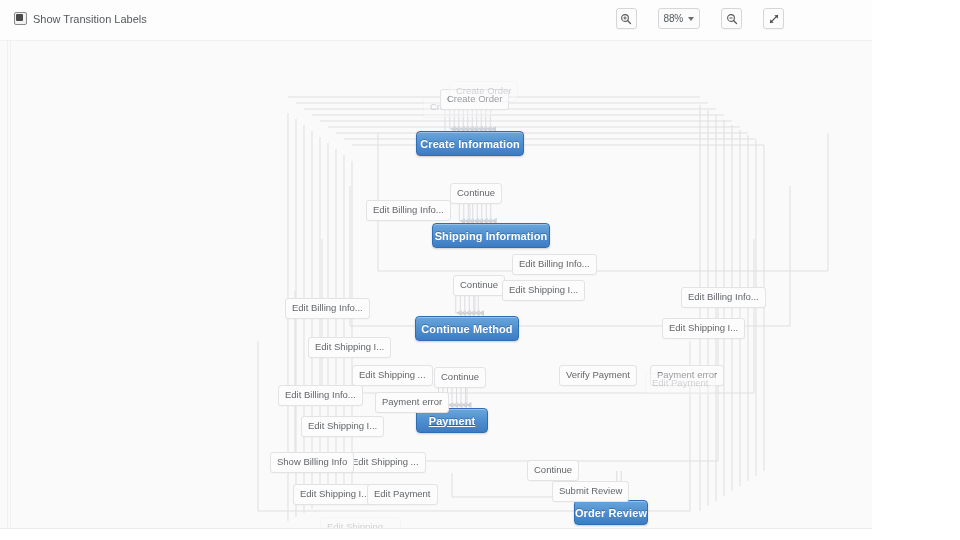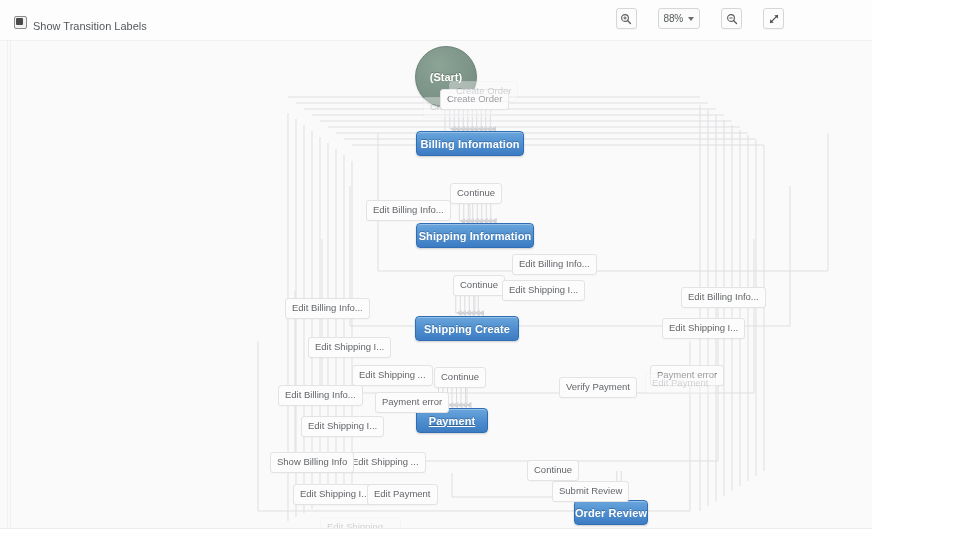--- a/index.html
+++ b/index.html
@@ -17,21 +17,21 @@
   }
   .tb-left{position:absolute;left:14px;top:12px;display:flex;align-items:center;gap:6px;}
   .chk{
     width:11px;height:11px;border:1px solid #8a8a8a;border-radius:2px;
     background:#f2f2f2;position:relative;display:inline-block;cursor:pointer;
   }
   .chk::after{
     content:"";position:absolute;left:1px;top:1px;width:7px;height:7px;
     background:#4a4a4a;border-radius:1px;
   }
-  .chk-label{font-size:11px;color:#55595c;white-space:nowrap;margin-top:8px;}
+  .chk-label{font-size:11px;color:#55595c;white-space:nowrap;}
 
   .tb-right{position:absolute;right:88px;top:8px;display:flex;align-items:center;gap:21px;text-align:right;}
   .btn{
     height:21px;min-width:21px;box-sizing:border-box;
     border:1px solid #d6d6d6;border-radius:3px;background:#fcfcfc;
     display:flex;align-items:center;justify-content:center;cursor:pointer;
     box-shadow:0 1px 0 rgba(0,0,0,.03);
   }
   .btn svg{display:block;}
   .zoomsel{
@@ -209,33 +209,30 @@
           <path d="M447.5,338 L447.5,364"></path>
           <path d="M452,338 L452,364"></path>
           <path d="M456.5,338 L456.5,364"></path>
           <path d="M461,338 L461,364"></path>
           <path d="M465.5,338 L465.5,364"></path>
           <path d="M616.75,430 L616.75,456"></path>
           <path d="M621.25,430 L621.25,456"></path>
         </g>
     </svg>
 
-    <div class="node-start" id="startNode" style="left: 415px; top: 5px; width: 60px; height: 60px;">
-      <span>(Start)</span>
-    </div>
 
     <div id="nodeLayer">
         <div class="node" style="left: 416px; top: 90px; width: 108px; height: 25px;">
-          <span>Billing Information</span>
-        </div>
-        <div class="node" style="left: 416px; top: 182px; width: 118px; height: 25px;">
+          <span>Create Information</span>
+        </div>
+        <div class="node" style="left: 432px; top: 182px; width: 118px; height: 25px;">
           <span>Shipping Information</span>
         </div>
         <div class="node" style="left: 415px; top: 275px; width: 104px; height: 25px;">
-          <span>Shipping Create</span>
+          <span>Continue Method</span>
         </div>
         <div class="node" style="left: 416px; top: 367px; width: 72px; height: 25px; text-decoration: underline;">
           <span>Payment</span>
         </div>
         <div class="node" style="left: 574px; top: 459px; width: 74px; height: 25px;">
           <span>Order Review</span>
         </div>
       </div>
 
     <div id="labelLayer">
@@ -248,21 +245,21 @@
         <div class="elabel" style="left: 453px; top: 234px;">Continue</div>
         <div class="elabel" style="left: 502px; top: 239px;">Edit Shipping I...</div>
         <div class="elabel" style="left: 681px; top: 246px;">Edit Billing Info...</div>
         <div class="elabel" style="left: 285px; top: 257px;">Edit Billing Info...</div>
         <div class="elabel" style="left: 662px; top: 277px;">Edit Shipping I...</div>
         <div class="elabel" style="left: 308px; top: 296px;">Edit Shipping I...</div>
         <div class="elabel" style="left: 352px; top: 324px;">Edit Shipping ...</div>
         <div class="elabel" style="left: 434px; top: 326px;">Continue</div>
         <div class="elabel" style="left: 650px; top: 324px;">Payment error</div>
         <div class="elabel ghost" style="left: 645px; top: 332px;">Edit Payment</div>
-        <div class="elabel" style="left: 559px; top: 336px;">Verify Payment</div>
+        <div class="elabel" style="left: 559px; top: 324px;">Verify Payment</div>
         <div class="elabel" style="left: 278px; top: 344px;">Edit Billing Info...</div>
         <div class="elabel" style="left: 375px; top: 351px;">Payment error</div>
         <div class="elabel" style="left: 301px; top: 375px;">Edit Shipping I...</div>
         <div class="elabel" style="left: 345px; top: 411px;">Edit Shipping ...</div>
         <div class="elabel" style="left: 270px; top: 411px;">Show Billing Info</div>
         <div class="elabel" style="left: 527px; top: 419px;">Continue</div>
         <div class="elabel" style="left: 293px; top: 443px;">Edit Shipping I...</div>
         <div class="elabel" style="left: 367px; top: 443px;">Edit Payment</div>
         <div class="elabel" style="left: 552px; top: 440px;">Submit Review</div>
         <div class="elabel ghost" style="left: 320px; top: 476px;">Edit Shipping ...</div>

